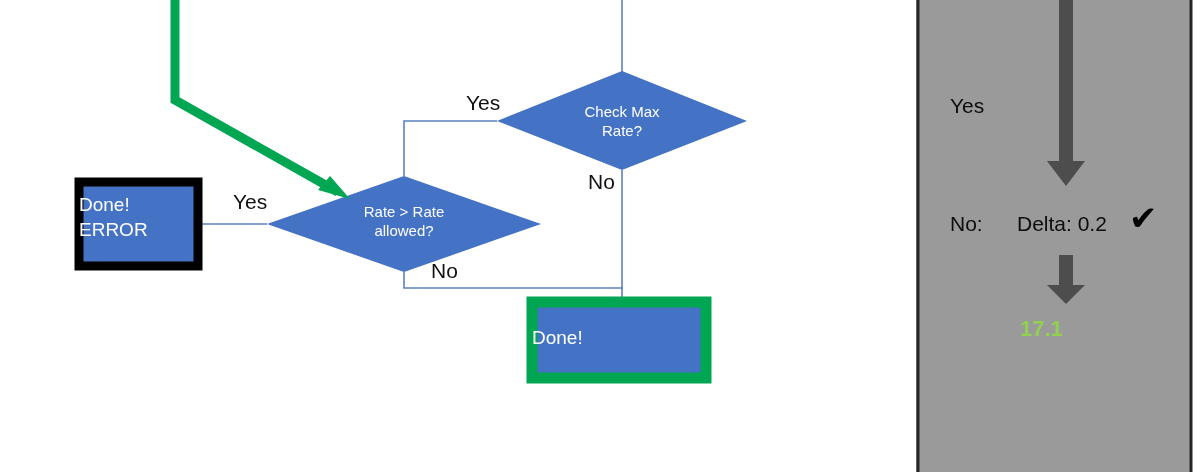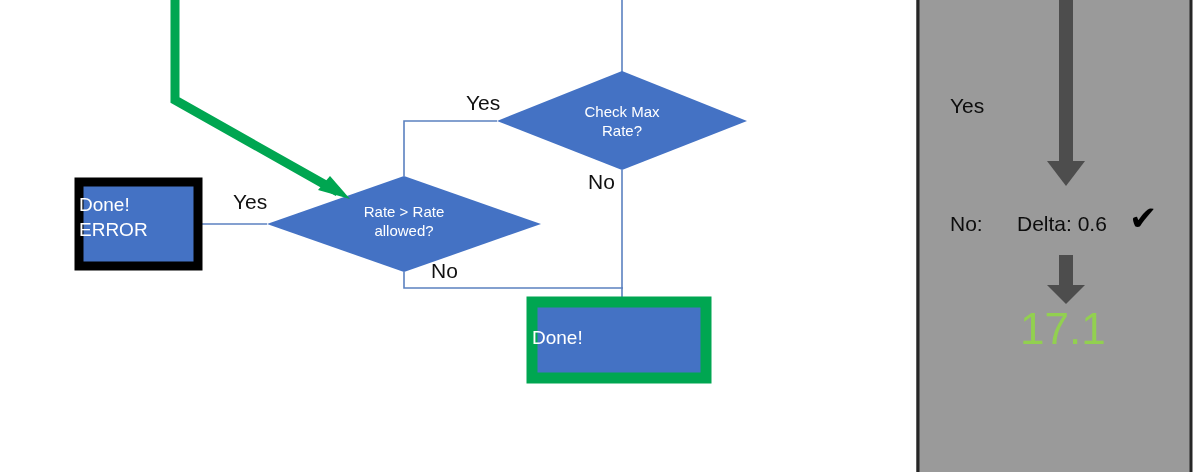--- a/index.html
+++ b/index.html
@@ -50,22 +50,22 @@
   }
   .panel-text {
     position: absolute;
     color: #0d0d0d;
     font-size: 21px;
     line-height: 25px;
     white-space: nowrap;
   }
   .panel-value {
     position: absolute;
-    font-size: 44px;
-    font-weight: normal;
+    font-size: 22px;
+    font-weight: bold;
     line-height: 38px;
     white-space: nowrap;
   }
   .panel-check {
     position: absolute;
     color: #000000;
     font-size: 34px;
     line-height: 36px;
   }
 </style>
@@ -124,19 +124,19 @@
   <div class="edge-label" style="left:588px; top:170px;">No</div>
 
   <div class="edge-label" style="left:233px; top:190px;">Yes</div>
 
   <div class="edge-label" style="left:431px; top:259px;">No</div>
 
   <div class="panel-text" style="left:950px; top:93px;">Yes</div>
 
   <div class="panel-text" style="left:950px; top:211px;">No:</div>
 
-  <div class="panel-text" style="left:1017px; top:211px;">Delta: 0.6</div>
+  <div class="panel-text" style="left:1017px; top:211px;">Delta: 0.2</div>
 
   <div class="panel-check" style="left:1129px; top:200px;">✔</div>
 
   <div class="panel-value" style="left:1020px; top:310px; color:#92D050;">17.1</div>
 
 </div>
 
 </body></html>

